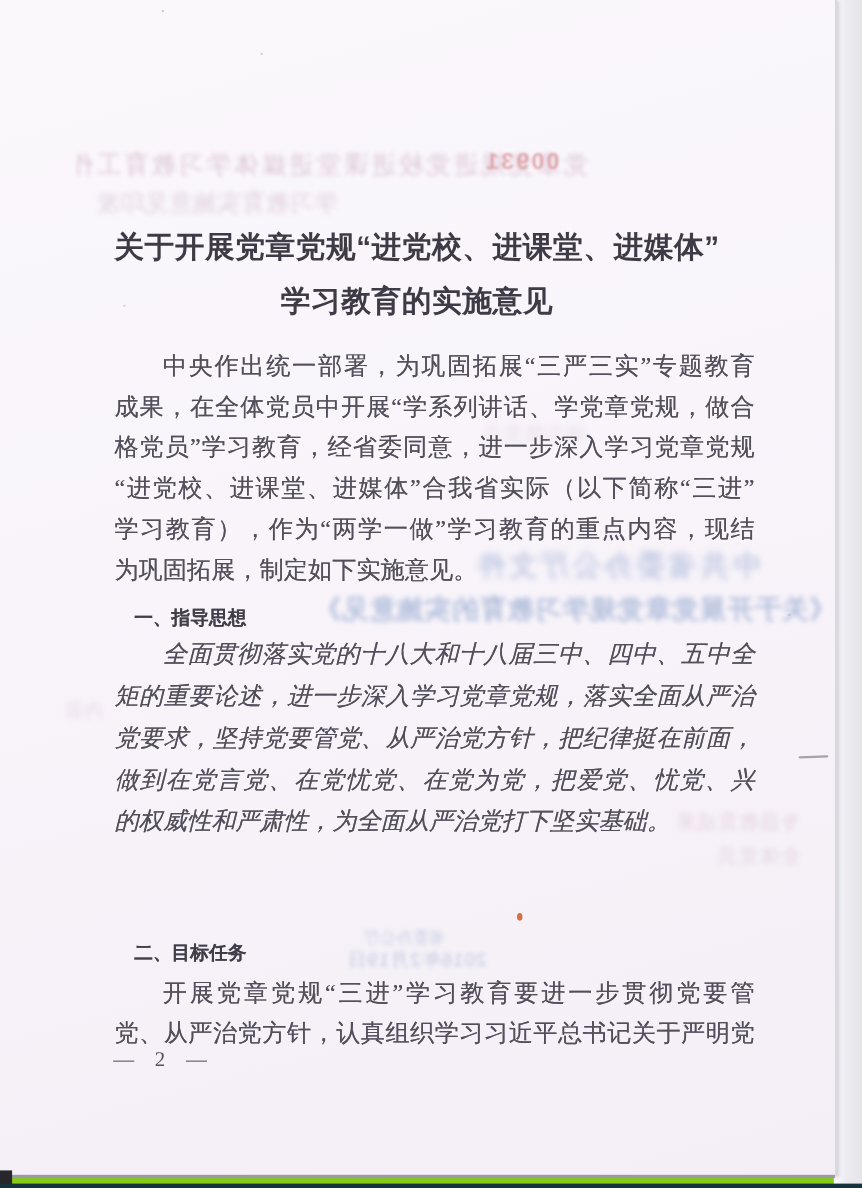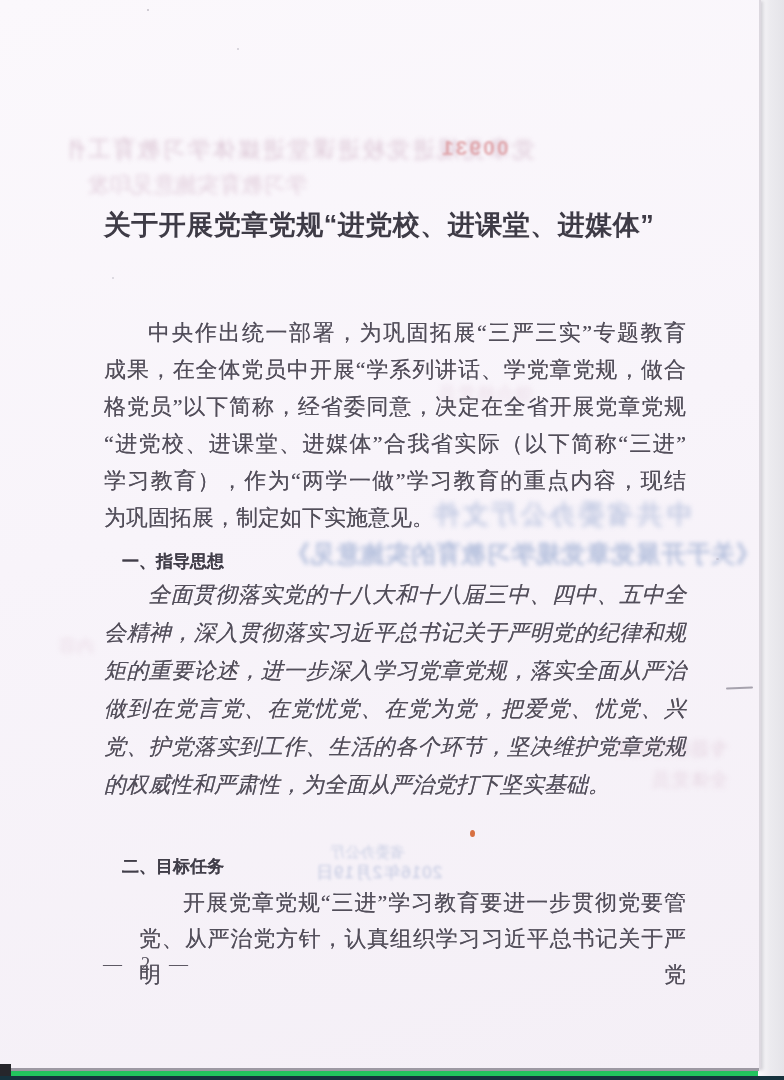--- a/index.html
+++ b/index.html
@@ -1,18 +1,18 @@
 <!DOCTYPE html>
 <html><head>
 <meta charset="utf-8">
 <style>
   html,body{margin:0;padding:0;background:#d8d7db;}
   .scan{
     position:relative;width:784px;height:1080px;overflow:hidden;
-    background:#22c55e;font-family:"Liberation Serif",serif;
+    background:#84cc16;font-family:"Liberation Serif",serif;
   }
   
   .backdrop-right{
     position:absolute;right:0;top:0;width:26px;height:100%;
     background:linear-gradient(90deg,#fbfafc 0%,#ecebef 45%,#e5e4e9 100%);
   }
   
   .paper{
     position:absolute;left:0;top:0;width:759px;height:1069px;
     background:linear-gradient(165deg,#fbf8fc 0%,#f8f4fa 45%,#f4eff6 100%);
@@ -38,21 +38,21 @@
   }
   .para{position:absolute;left:104px;width:582px;font-size:22px;color:#524e5a;
     text-shadow:0 0 .6px rgba(82,78,90,.75);}
   .para .line{
     display:block;text-align:justify;text-align-last:justify;text-justify:inter-character;
   }
   .para .line.indent{text-indent:2em;}
   .para .line.end{text-align-last:left;}
   .para1{top:314px;} .para1 .line{height:37px;line-height:37px;}
   .para2{top:576px;font-style:italic;} .para2 .line{height:38px;line-height:38px;}
-  .para3{top:885px;} .para3 .line{height:36px;line-height:36px;margin-left:35px;}
+  .para3{top:885px;} .para3 .line{height:36px;line-height:36px;}
   .heading{
     position:absolute;left:88px;width:582px;text-indent:2em;
     font-family:"Liberation Sans",sans-serif;font-weight:700;color:#413e49;
     font-size:17px;text-shadow:0 0 .5px rgba(65,62,73,.8);
   }
   .h1{top:543px;height:37px;line-height:37px;}
   .h2{top:849px;height:36px;line-height:36px;}
   .footer{
     position:absolute;left:103px;top:953px;font-size:19px;
     letter-spacing:7px;color:#56525e;
@@ -114,39 +114,39 @@
   <div class="ghost g-body3">做合格党员</div>
   <div class="ghost g-head1">中共省委办公厅文件</div>
   <div class="ghost g-head2">《关于开展党章党规学习教育的实施意见》</div>
   <div class="ghost g-body2">内容</div>
   <div class="ghost g-body1">专题教育成果全体党员</div>
   <div class="ghost g-issuer">省委办公厅</div>
   <div class="ghost g-date">2016年2月19日</div>
 
   <div class="title">
     <div>关于开展党章党规“进党校、进课堂、进媒体”</div>
+    <div>学习教育的实施意见</div>
   </div>
 
   <div class="para para1">
     <span class="line indent">中央作出统一部署，为巩固拓展“三严三实”专题教育</span>
     <span class="line">成果，在全体党员中开展“学系列讲话、学党章党规，做合</span>
-    <span class="line">格党员”以下简称，经省委同意，决定在全省开展党章党规</span>
+    <span class="line">格党员”学习教育，经省委同意，进一步深入学习党章党规</span>
     <span class="line">“进党校、进课堂、进媒体”合我省实际（以下简称“三进”</span>
     <span class="line">学习教育），作为“两学一做”学习教育的重点内容，现结</span>
     <span class="line end">为巩固拓展，制定如下实施意见。</span>
   </div>
 
   <div class="heading h1">一、指导思想</div>
 
   <div class="para para2">
     <span class="line indent">全面贯彻落实党的十八大和十八届三中、四中、五中全</span>
-    <span class="line">会精神，深入贯彻落实习近平总书记关于严明党的纪律和规</span>
     <span class="line">矩的重要论述，进一步深入学习党章党规，落实全面从严治</span>
+    <span class="line">党要求，坚持党要管党、从严治党方针，把纪律挺在前面，</span>
     <span class="line">做到在党言党、在党忧党、在党为党，把爱党、忧党、兴</span>
-    <span class="line">党、护党落实到工作、生活的各个环节，坚决维护党章党规</span>
     <span class="line end">的权威性和严肃性，为全面从严治党打下坚实基础。</span>
   </div>
 
   <div class="heading h2">二、目标任务</div>
 
   <div class="para para3">
     <span class="line indent">开展党章党规“三进”学习教育要进一步贯彻党要管</span>
     <span class="line">党、从严治党方针，认真组织学习习近平总书记关于严明党</span>
   </div>
 

